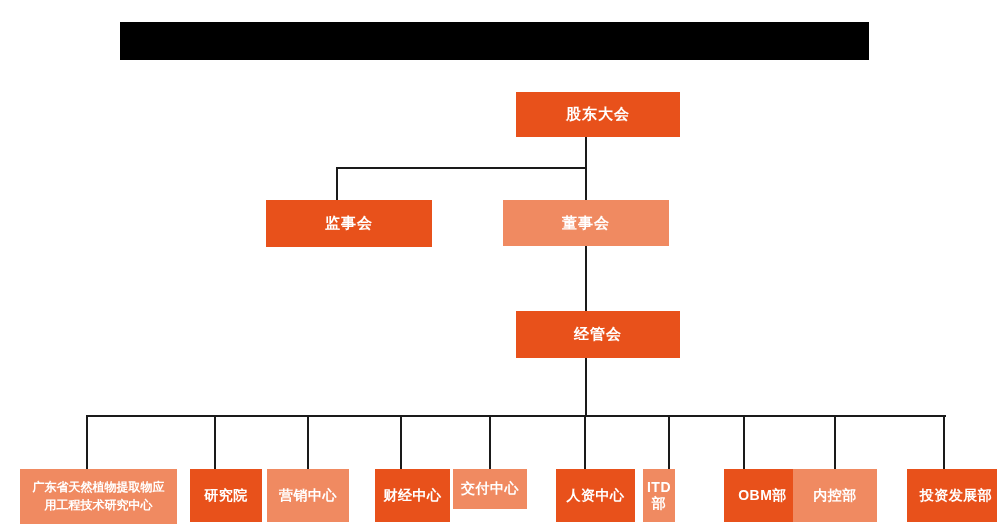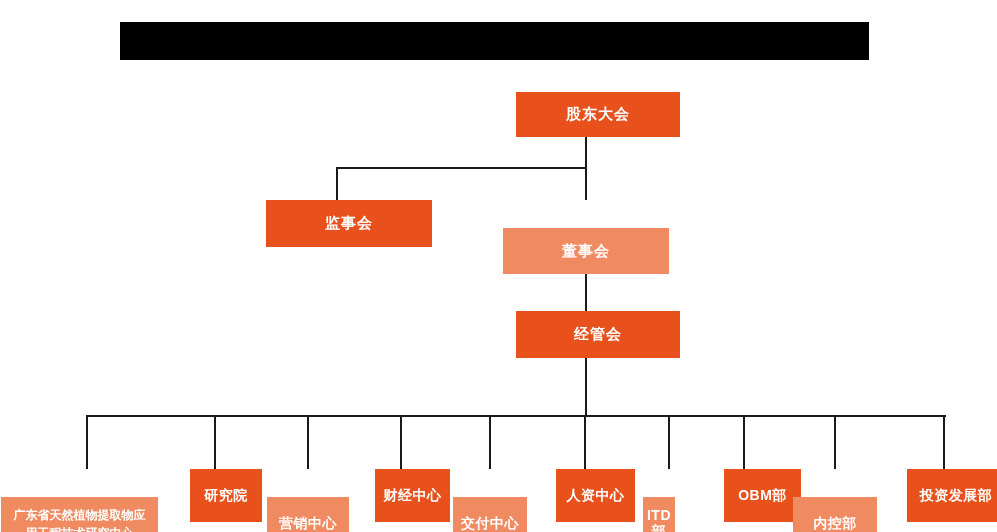--- a/index.html
+++ b/index.html
@@ -27,44 +27,44 @@
     align-items: center;
     justify-content: center;
     text-align: center;
     color: var(--text, #ffffff);
     font-weight: bold;
     font-size: 15px;
     box-sizing: border-box;
     letter-spacing: 1px;
   }
   .node.dark  { background: var(--dark,  #e8511b); margin-left: 12px; }
-  .node.light { background: var(--light, #f08a61); margin-top: 28px; }
+  .node.light { background: var(--light, #f08a61); }
   .dept { font-size: 14px; letter-spacing: 0.5px; }
   .dept-long {
     font-size: 12px;
     line-height: 1.45;
     white-space: pre-line;
     letter-spacing: 0;
     padding: 2px 4px;
   }
   .line {
     position: absolute;
     background: var(--line, #1a1a1a);
   }
   
   #n-shareholders { left: 504px; top:  92px; width: 164px; height: 45px; }
   #n-supervisory  { left: 254px; top: 200px; width: 166px; height: 47px; }
   #n-board        { left: 503px; top: 200px; width: 166px; height: 46px; }
   #n-management   { left: 504px; top: 311px; width: 164px; height: 47px; }
   
-  #d0 { left:   1px; top: 469px; width: 157px; height: 55px; }
+  #d0 { left:   20px; top: 469px; width: 157px; height: 55px; }
   #d1 { left: 178px; top: 469px; width:  72px; height: 53px; }
   #d2 { left: 267px; top: 469px; width:  82px; height: 53px; }
   #d3 { left: 363px; top: 469px; width:  75px; height: 53px; }
-  #d4 { left: 453px; top: 469px; width:  74px; height: 53px; }
+  #d4 { left: 453px; top: 469px; width:  74px; height: 40px; }
   #d5 { left: 544px; top: 469px; width:  79px; height: 53px; }
   #d6 { left: 643px; top: 469px; width:  32px; height: 53px; }
   #d7 { left: 712px; top: 469px; width:  77px; height: 53px; }
   #d8 { left: 793px; top: 469px; width:  84px; height: 53px; }
   #d9 { left: 895px; top: 469px; width:  98px; height: 53px; }
   
   .vline { width: 2px; }
   .hline { height: 2px; }
   #l-top-riser        { left: 585px; top: 137px; height: 63px; }
   #l-branch           { left: 336px; top: 167px; width: 251px; }

